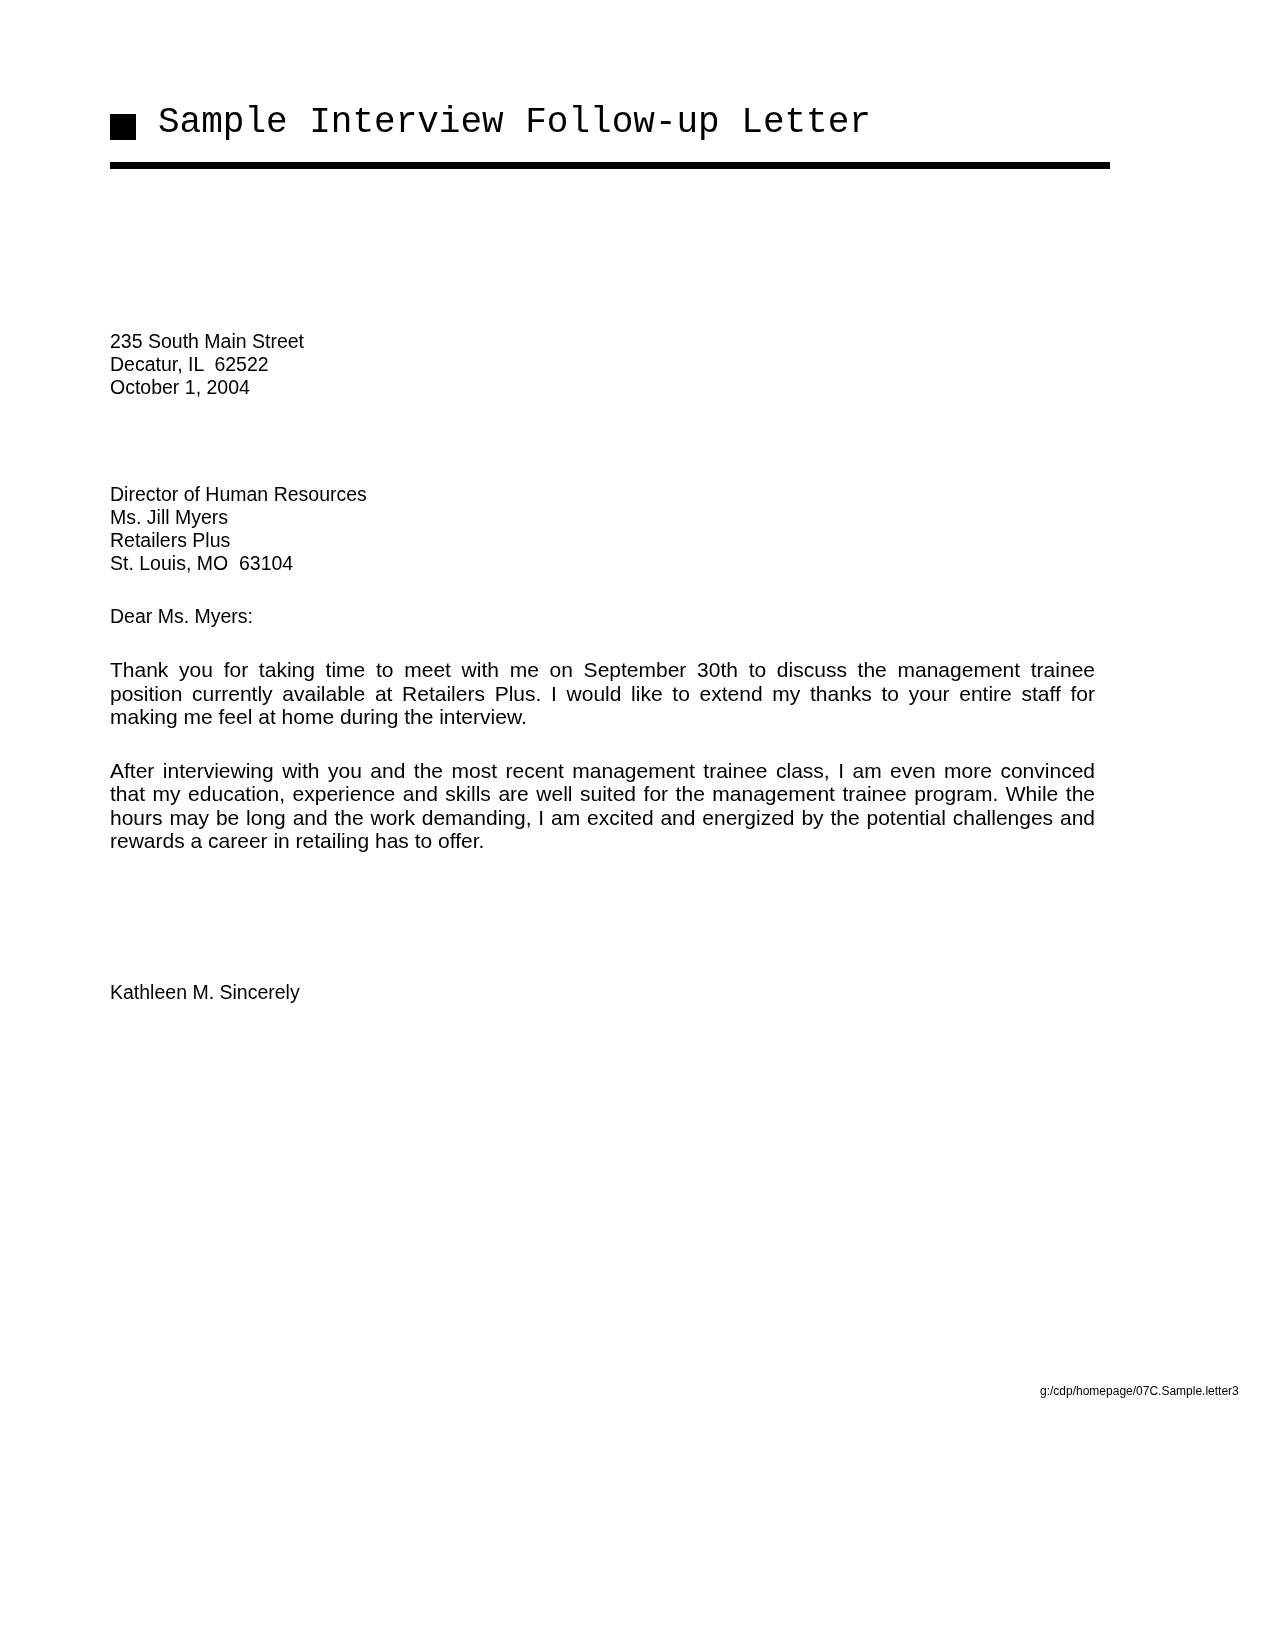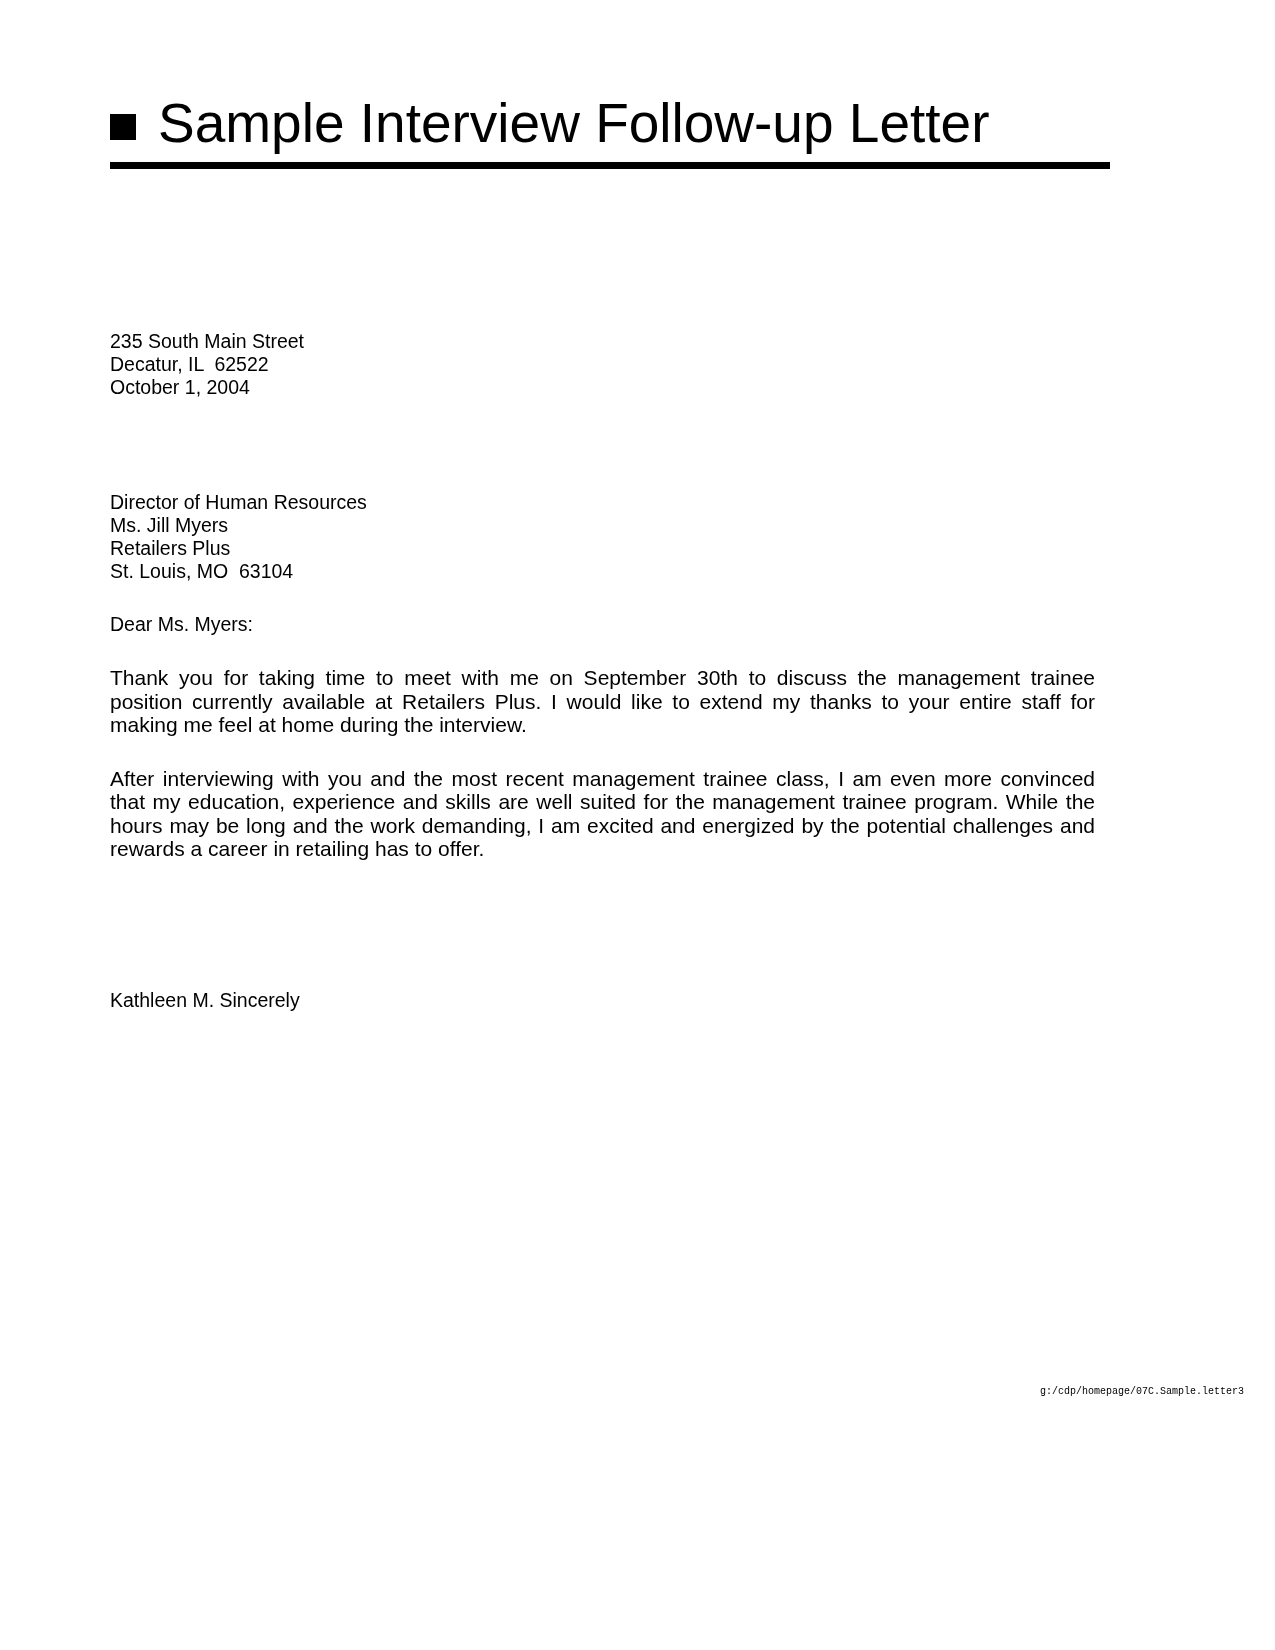--- a/index.html
+++ b/index.html
@@ -37,22 +37,22 @@
     gap: 22px;
   }
   .title-bullet {
     width: 26px;
     height: 26px;
     background: #000000;
     flex: 0 0 auto;
     margin-top: 8px;
   }
   .title-text {
-    font-family: Liberation Sans, sans-serif;
-    font-size: 55px;
+    font-family: Liberation Mono, monospace;
+    font-size: 36px;
     line-height: 62px;
     font-weight: normal;
     letter-spacing: 0px;
     white-space: nowrap;
   }
   .title-rule {
     margin-top: 8px;
     margin-left: 0px;
     width: 1000px;
     height: 7px;
@@ -69,21 +69,21 @@
     line-height: 23px;
   }
 
   .block {
     margin: 0;
   }
   .line {
     white-space: pre;
   }
 
-  .sender-address { margin-bottom: 8px; }
+  .sender-address { margin-bottom: 0; }
   .gap-lg { height: 84px; }
   .gap-md { height: 30px; }
 
   .recipient .line { }
 
   .salutation { }
 
   .para {
     text-align: justify;
     text-justify: inter-word;
@@ -91,25 +91,24 @@
     font-size: 21px;
     line-height: 23.5px;
   }
 
   .signature-gap { height: 68px; }
 
   .footer-code {
     position: absolute;
     left: 930px;
     top: 1055px;
-    font-size: 10px;
+    font-size: 12px;
     line-height: 13px;
     color: #000000;
     white-space: nowrap;
-    font-family: Liberation Mono, monospace;
   }
 </style>
 </head>
 <body>
 
 <div class="page">
 
   <div class="title-block">
     <div class="title-row">
       <span class="title-bullet"></span>

